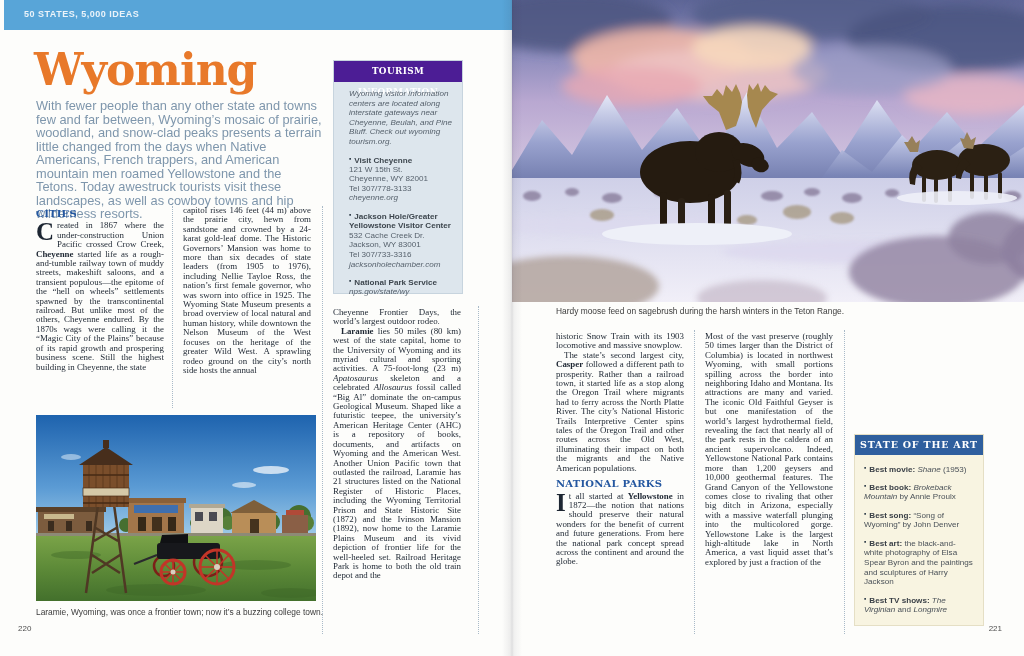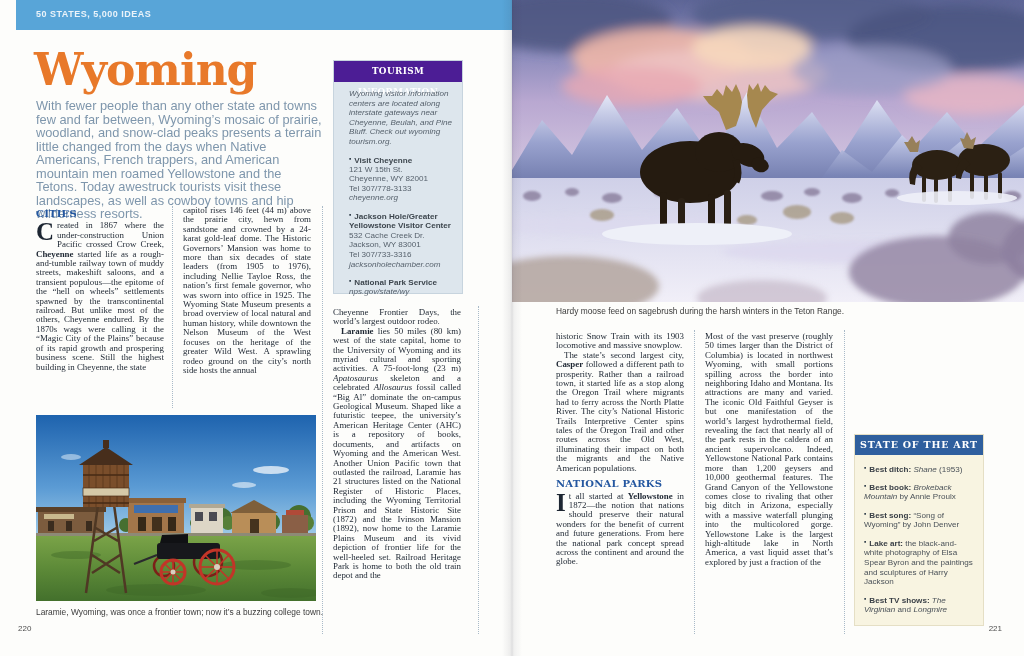--- a/index.html
+++ b/index.html
@@ -1,21 +1,21 @@
 <!DOCTYPE html>
 <html><head>
 <meta charset="utf-8">
 <style>
   html,body { margin:0; padding:0; background:#e9e9e9; }
   #spread {
     position:relative; width:1024px; height:656px; background:#fdfdfb;
     overflow:hidden; font-family:"Liberation Sans", sans-serif;
   }
   
-  #topbar { position:absolute; left:16px; top:0; width:512px; height:30px; background:#58a5d8; }
+  #topbar { position:absolute; left:4px; top:0; width:512px; height:30px; background:#58a5d8; }
   #topbar .series { position:absolute; left:20px; top:9px; font-size:9px; font-weight:bold;
     letter-spacing:.5px; color:#eaf3fa; }
   
   #title { position:absolute; left:34px; top:46px; font-family:"DejaVu Serif", serif;
     font-weight:bold; font-size:44px; line-height:48px; color:#e8792a; letter-spacing:-1px; }
   #intro { position:absolute; left:36px; top:99px; width:290px; font-size:12.8px;
     line-height:13.5px; color:#7e96ac; }
   
   .col { position:absolute; font-family:"Liberation Serif", serif; font-size:8.9px;
     line-height:9.4px; color:#1d2632; text-align:justify; overflow:hidden; }
@@ -245,24 +245,24 @@
     <h3 class="sec-heading mid">NATIONAL PARKS</h3>
     <p class="para"><span class="dropcap">I</span><span><span>t all started at </span><span class="b">Yellowstone</span><span> in 1872—the notion that nations should preserve their natural wonders for the benefit of current and future generations. From here the national park concept spread across the continent and around the globe.</span></span></p>
   </div>
   <div class="col" id="col5">
     <p class="para">Most of the vast preserve (roughly 50 times larger than the District of Columbia) is located in northwest Wyoming, with small portions spilling across the border into neighboring Idaho and Montana. Its attractions are many and varied. The iconic Old Faithful Geyser is but one manifestation of the world’s largest hydrothermal field, revealing the fact that nearly all of the park rests in the caldera of an ancient supervolcano. Indeed, Yellowstone National Park contains more than 1,200 geysers and 10,000 geothermal features. The Grand Canyon of the Yellowstone comes close to rivaling that other big ditch in Arizona, especially with a massive waterfall plunging into the multicolored gorge. Yellowstone Lake is the largest high-altitude lake in North America, a vast liquid asset that’s explored by just a fraction of the</p>
   </div>
 
   <div id="state-box">
     <div class="s-header">STATE OF THE ART</div>
     <div class="s-body">
-      <div class="s-item"><span class="sq-bullet">▪</span><span class="s-label">Best ditch:</span> <span><span class="i">Shane</span><span> (1953)</span></span></div>
+      <div class="s-item"><span class="sq-bullet">▪</span><span class="s-label">Best movie:</span> <span><span class="i">Shane</span><span> (1953)</span></span></div>
       <div class="s-item"><span class="sq-bullet">▪</span><span class="s-label">Best book:</span> <span><span class="i">Brokeback Mountain</span><span> by Annie Proulx</span></span></div>
       <div class="s-item"><span class="sq-bullet">▪</span><span class="s-label">Best song:</span> <span><span>“Song of Wyoming” by John Denver</span></span></div>
-      <div class="s-item"><span class="sq-bullet">▪</span><span class="s-label">Lake art:</span> <span><span>the black-and-white photography of Elsa Spear Byron and the paintings and sculptures of Harry Jackson</span></span></div>
+      <div class="s-item"><span class="sq-bullet">▪</span><span class="s-label">Best art:</span> <span><span>the black-and-white photography of Elsa Spear Byron and the paintings and sculptures of Harry Jackson</span></span></div>
       <div class="s-item"><span class="sq-bullet">▪</span><span class="s-label">Best TV shows:</span> <span><span class="i">The Virginian</span><span> and </span><span class="i">Longmire</span></span></div>
     </div>
   </div>
 
   <div id="laramie-photo">
     <svg viewBox="0 0 280 186" preserveAspectRatio="none">
       <defs>
         <linearGradient id="skyG2" x1="0" y1="0" x2="0" y2="1">
           <stop offset="0" stop-color="#1e63ae"></stop>
             <stop offset=".6" stop-color="#5b9bd4"></stop>

